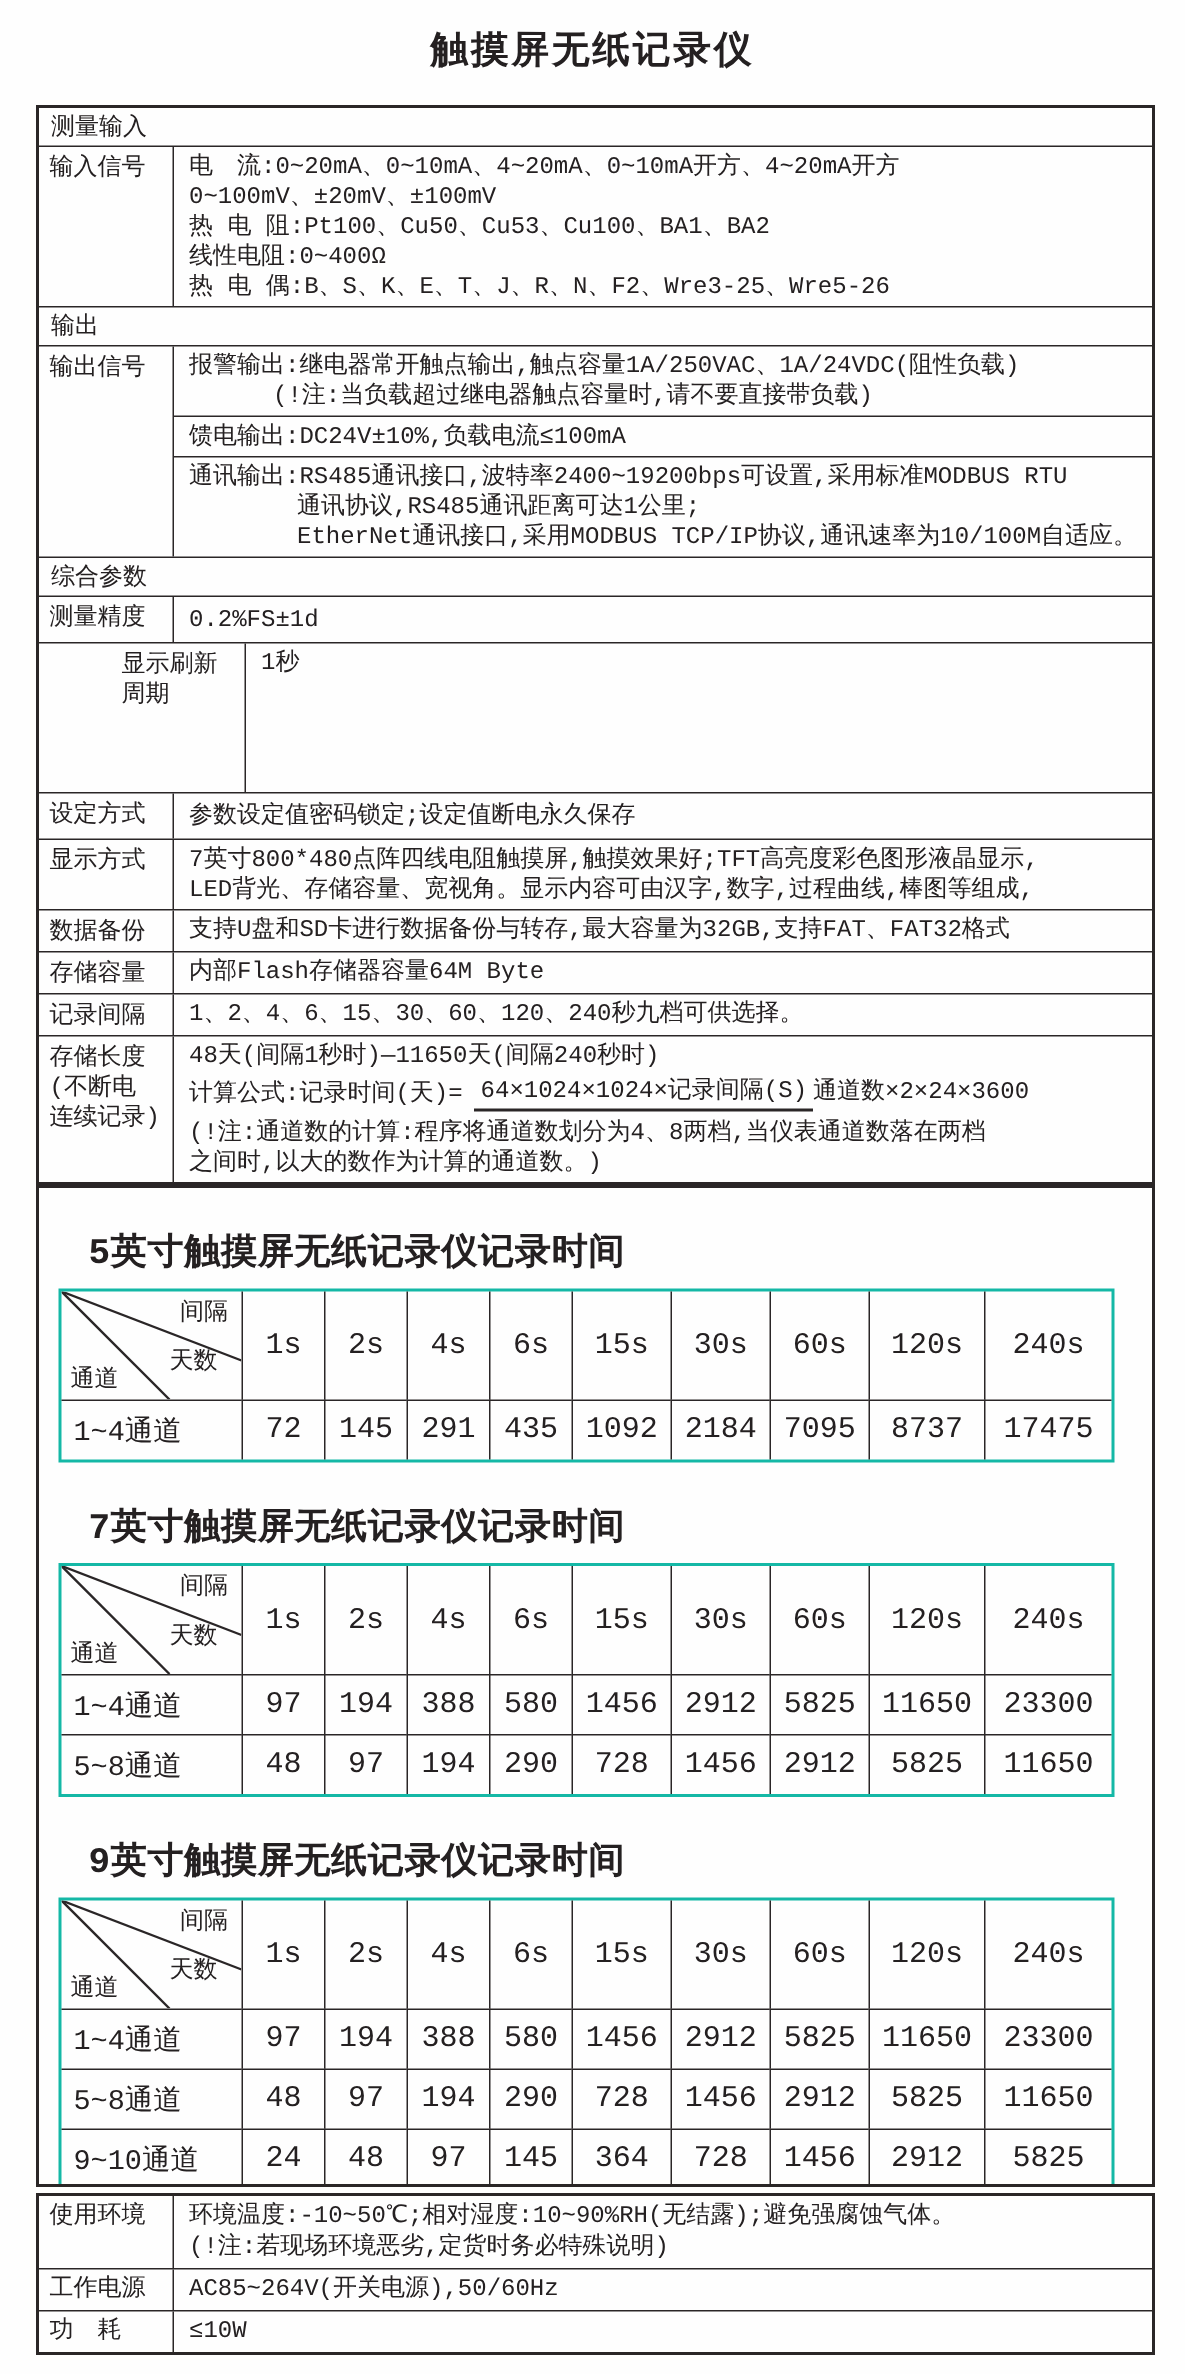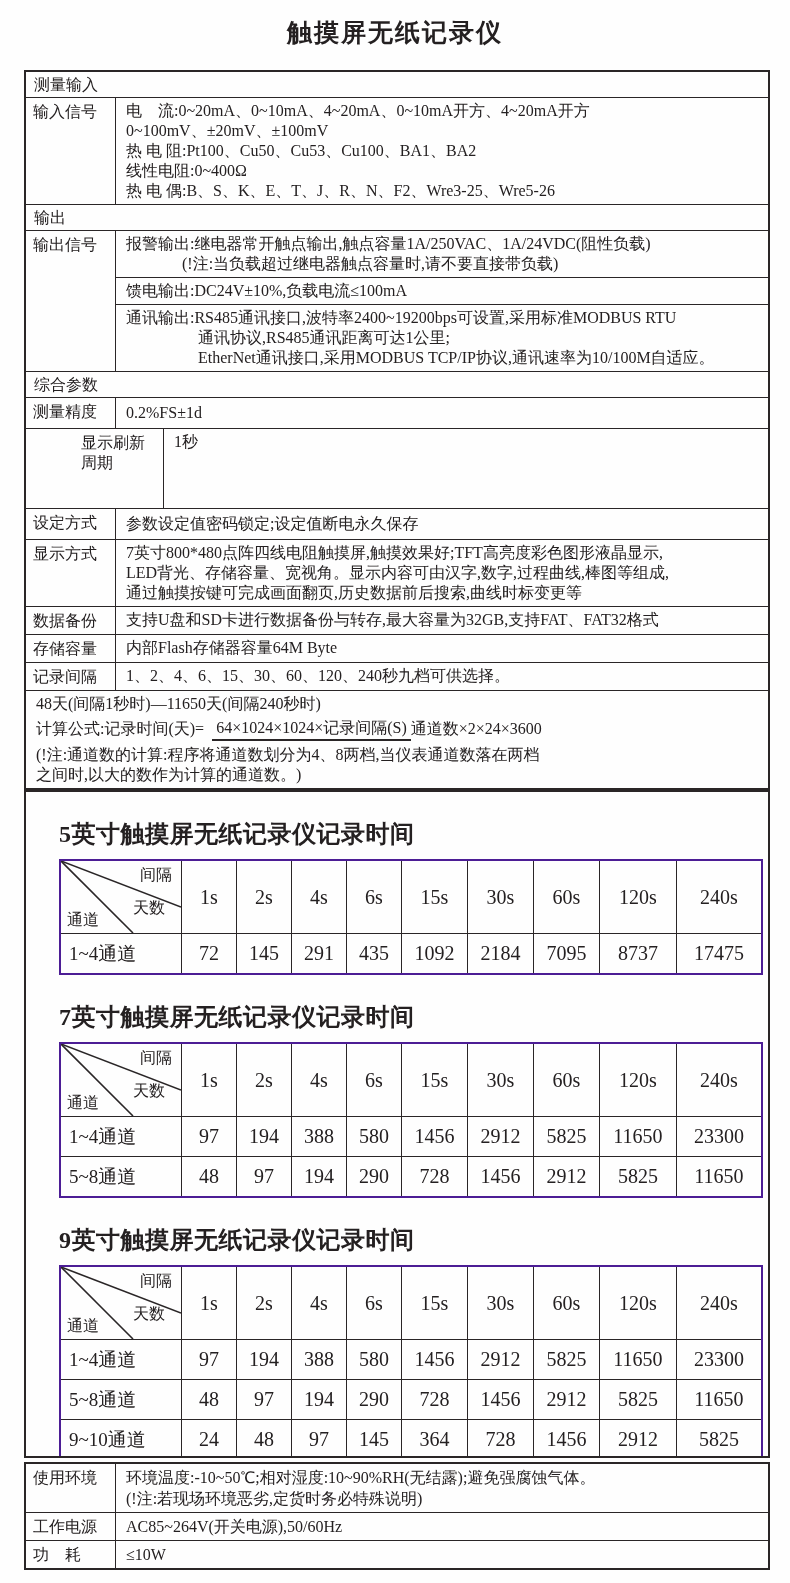--- a/index.html
+++ b/index.html
@@ -1,18 +1,18 @@
 <!DOCTYPE html>
 <html><head>
 <meta charset="utf-8">
 <style>
   html,body{margin:0;padding:0;background:#ffffff;}
   .page{
     position:relative;width:790px;height:1583px;background:#fefefe;
-    color:#242021;font-family:Liberation Serif, serif;
+    color:#242021;font-family:Liberation Mono, monospace;
     font-weight:500;overflow:hidden;
   }
   .title{
     position:absolute;top:16px;left:0;right:0;margin:0;text-align:center;
     font-size:25px;font-weight:700;letter-spacing:2px;
   }
   
   .spec-table{
     position:absolute;left:24px;top:70px;width:746px;height:720px;
     border:2.5px solid #2a2627;box-sizing:border-box;
@@ -40,21 +40,21 @@
   .frac{display:inline-flex;flex-direction:row;text-align:right;margin-left:8px;line-height:21px;}
   .frac .num{border-bottom:2px solid #2a2627;padding:0 4px 1px 4px;white-space:nowrap;}
   .frac .den{padding-top:1px;white-space:nowrap;}
   
   .tables-box{
     position:absolute;left:24px;top:790px;width:746px;height:668px;
     border:2.5px solid #2a2627;box-sizing:border-box;overflow:hidden;
   }
   .rt-title{margin:26px 0 9px 33px;font-size:24px;font-weight:700;letter-spacing:0.5px;}
   .rt{
-    margin-left:33px;width:700px;border:2px solid #4c1d95;box-sizing:content-box;
+    margin-left:13px;width:700px;border:2px solid #14b8a6;box-sizing:content-box;
     display:grid;grid-template-columns:120px 55px 55px 55px 55px 66px 66px 66px 77px 85px;
   }
   .rt-cell{
     box-sizing:border-box;display:flex;align-items:center;justify-content:center;
     font-size:20px;white-space:nowrap;overflow:hidden;
   }
   .rt-cell.bl{border-left:1.5px solid #2a2627;}
   .rt-cell.bt{border-top:1.5px solid #2a2627;}
   .rt-head{height:72px;}
   .rt-data{height:40px;}
@@ -144,21 +144,20 @@
       <div class="cnt mh30">
         <div class="ln">参数设定值密码锁定;设定值断电永久保存</div>
       </div>
     </div>
 
     <div class="srow">
       <div class="lbl">显示方式</div>
       <div class="cnt">
         <div class="ln">7英寸800*480点阵四线电阻触摸屏,触摸效果好;TFT高亮度彩色图形液晶显示,</div>
         <div class="ln">LED背光、存储容量、宽视角。显示内容可由汉字,数字,过程曲线,棒图等组成,</div>
-        <div class="ln">通过触摸按键可完成画面翻页,历史数据前后搜索,曲线时标变更等</div>
       </div>
     </div>
 
     <div class="srow">
       <div class="lbl">数据备份</div>
       <div class="cnt mh27">
         <div class="ln">支持U盘和SD卡进行数据备份与转存,最大容量为32GB,支持FAT、FAT32格式</div>
       </div>
     </div>
 
@@ -170,20 +169,25 @@
     </div>
 
     <div class="srow">
       <div class="lbl">记录间隔</div>
       <div class="cnt mh27">
         <div class="ln">1、2、4、6、15、30、60、120、240秒九档可供选择。</div>
       </div>
     </div>
 
     <div class="srow">
+      <div class="lbl">
+        <div class="ln">存储长度</div>
+        <div class="ln">(不断电</div>
+        <div class="ln">连续记录)</div>
+      </div>
       <div class="cnt">
         <div class="ln">48天(间隔1秒时)—11650天(间隔240秒时)</div>
         <div class="formula">
           <span class="ln">计算公式:记录时间(天)=</span>
           <span class="frac">
             <span class="num">64×1024×1024×记录间隔(S)</span>
             <span class="den">通道数×2×24×3600</span>
           </span>
         </div>
         <div class="ln">(!注:通道数的计算:程序将通道数划分为4、8两档,当仪表通道数落在两档</div>

